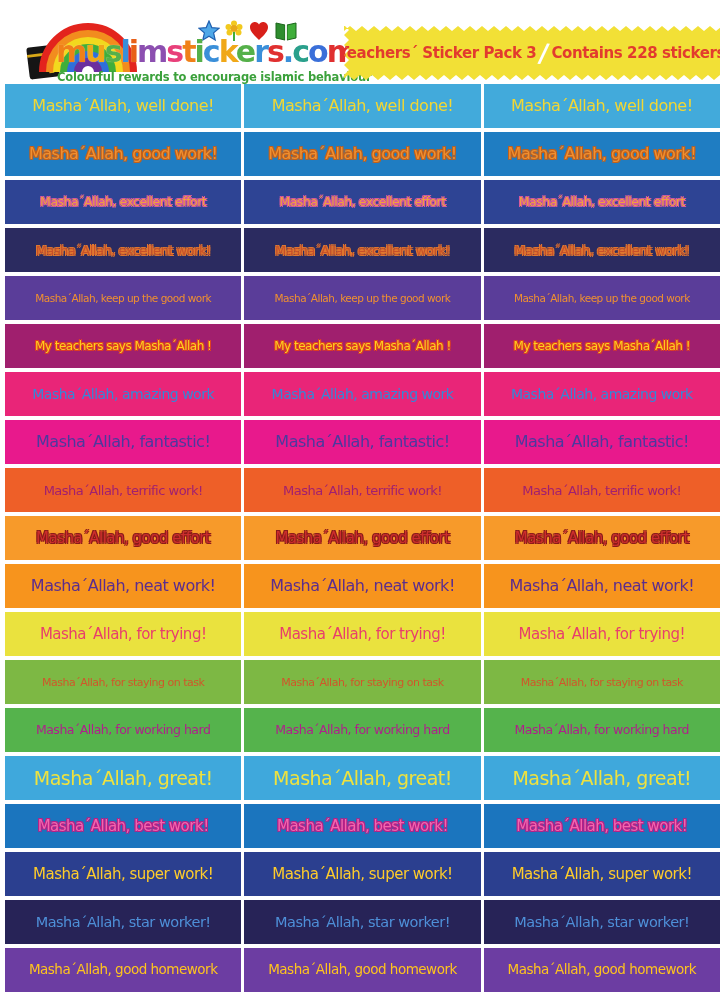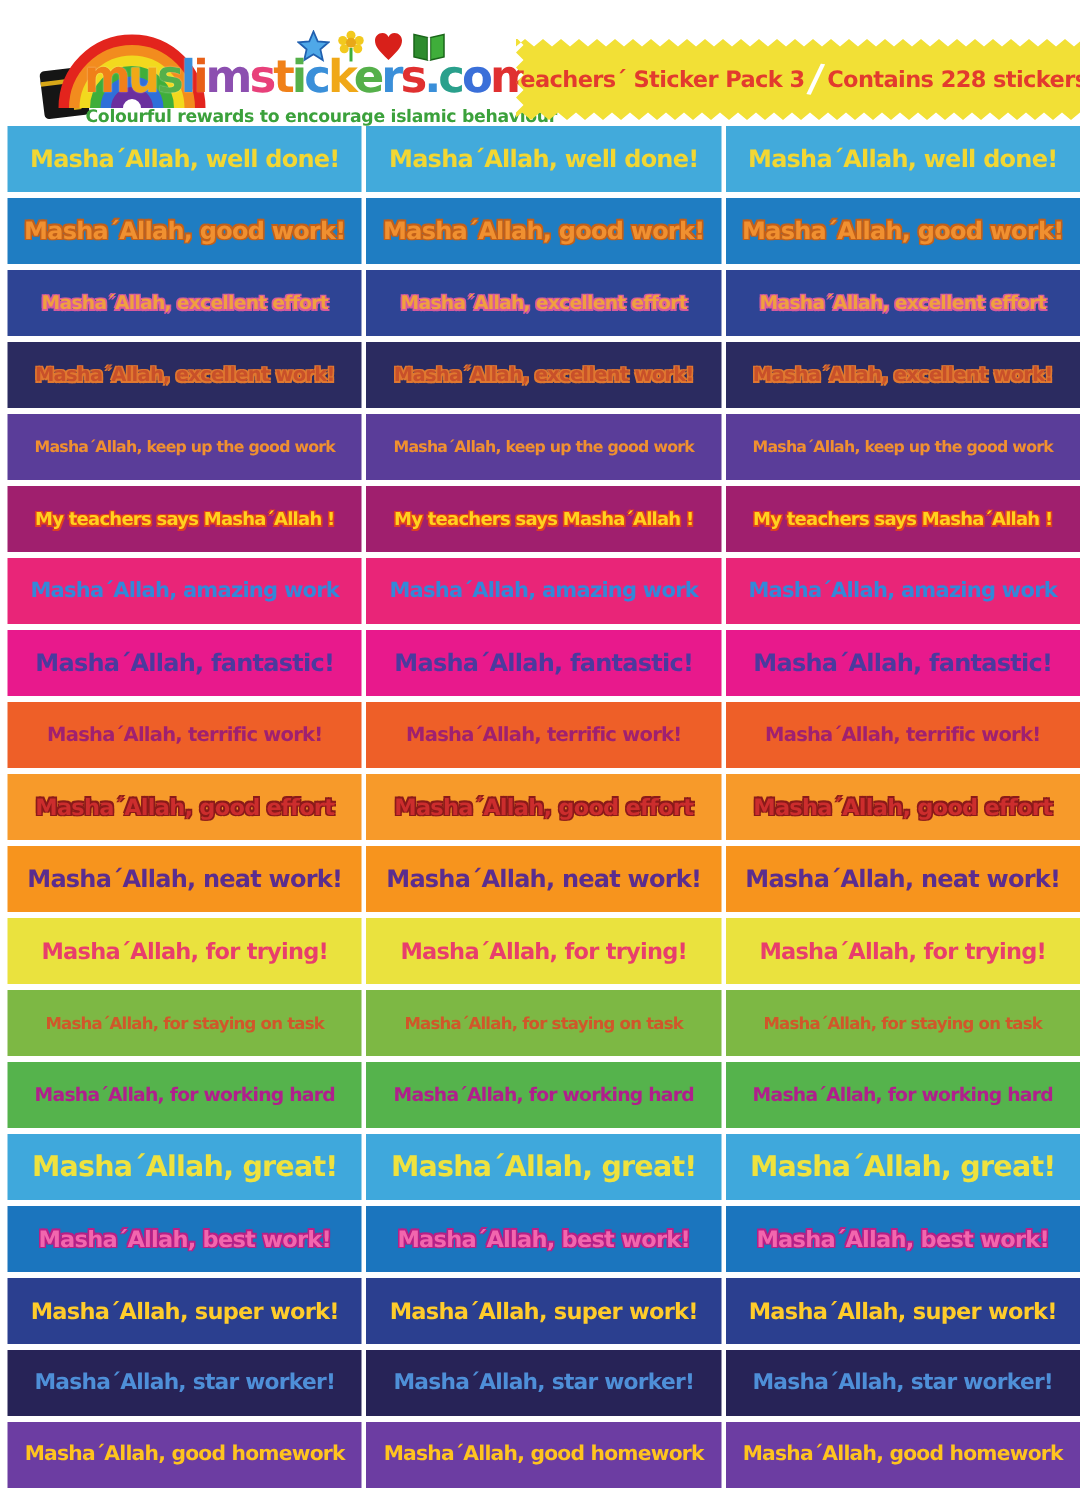--- a/index.html
+++ b/index.html
@@ -21,21 +21,21 @@
            letter-spacing:-0.2px;white-space:nowrap;}
   .banner{position:absolute;left:344px;top:14px;width:376px;height:54px;
           display:flex;align-items:center;justify-content:center;white-space:nowrap;
           font-weight:bold;font-size:15px;letter-spacing:-0.4px;}
   .banner .slash{display:inline-block;color:#ffffff;font-size:26px;font-weight:bold;
                  margin:0 3px;transform:rotate(8deg);line-height:0;}
   
   .grid{position:absolute;top:84px;left:0;width:720px;}
   .row{display:flex;height:44px;margin:0 0 4px 5px;gap:3px;}
   .cell{flex:1;display:flex;align-items:center;justify-content:center;overflow:hidden;}
-  .stext{font-weight:bold;letter-spacing:-0.5px;line-height:1;white-space:nowrap;}
+  .stext{font-weight:normal;letter-spacing:-0.5px;line-height:1;white-space:nowrap;}
 </style>
 </head>
 <body>
 
 <div class="page">
 
   <header class="header">
 
     <div class="kaaba">
       <div class="band"></div>

